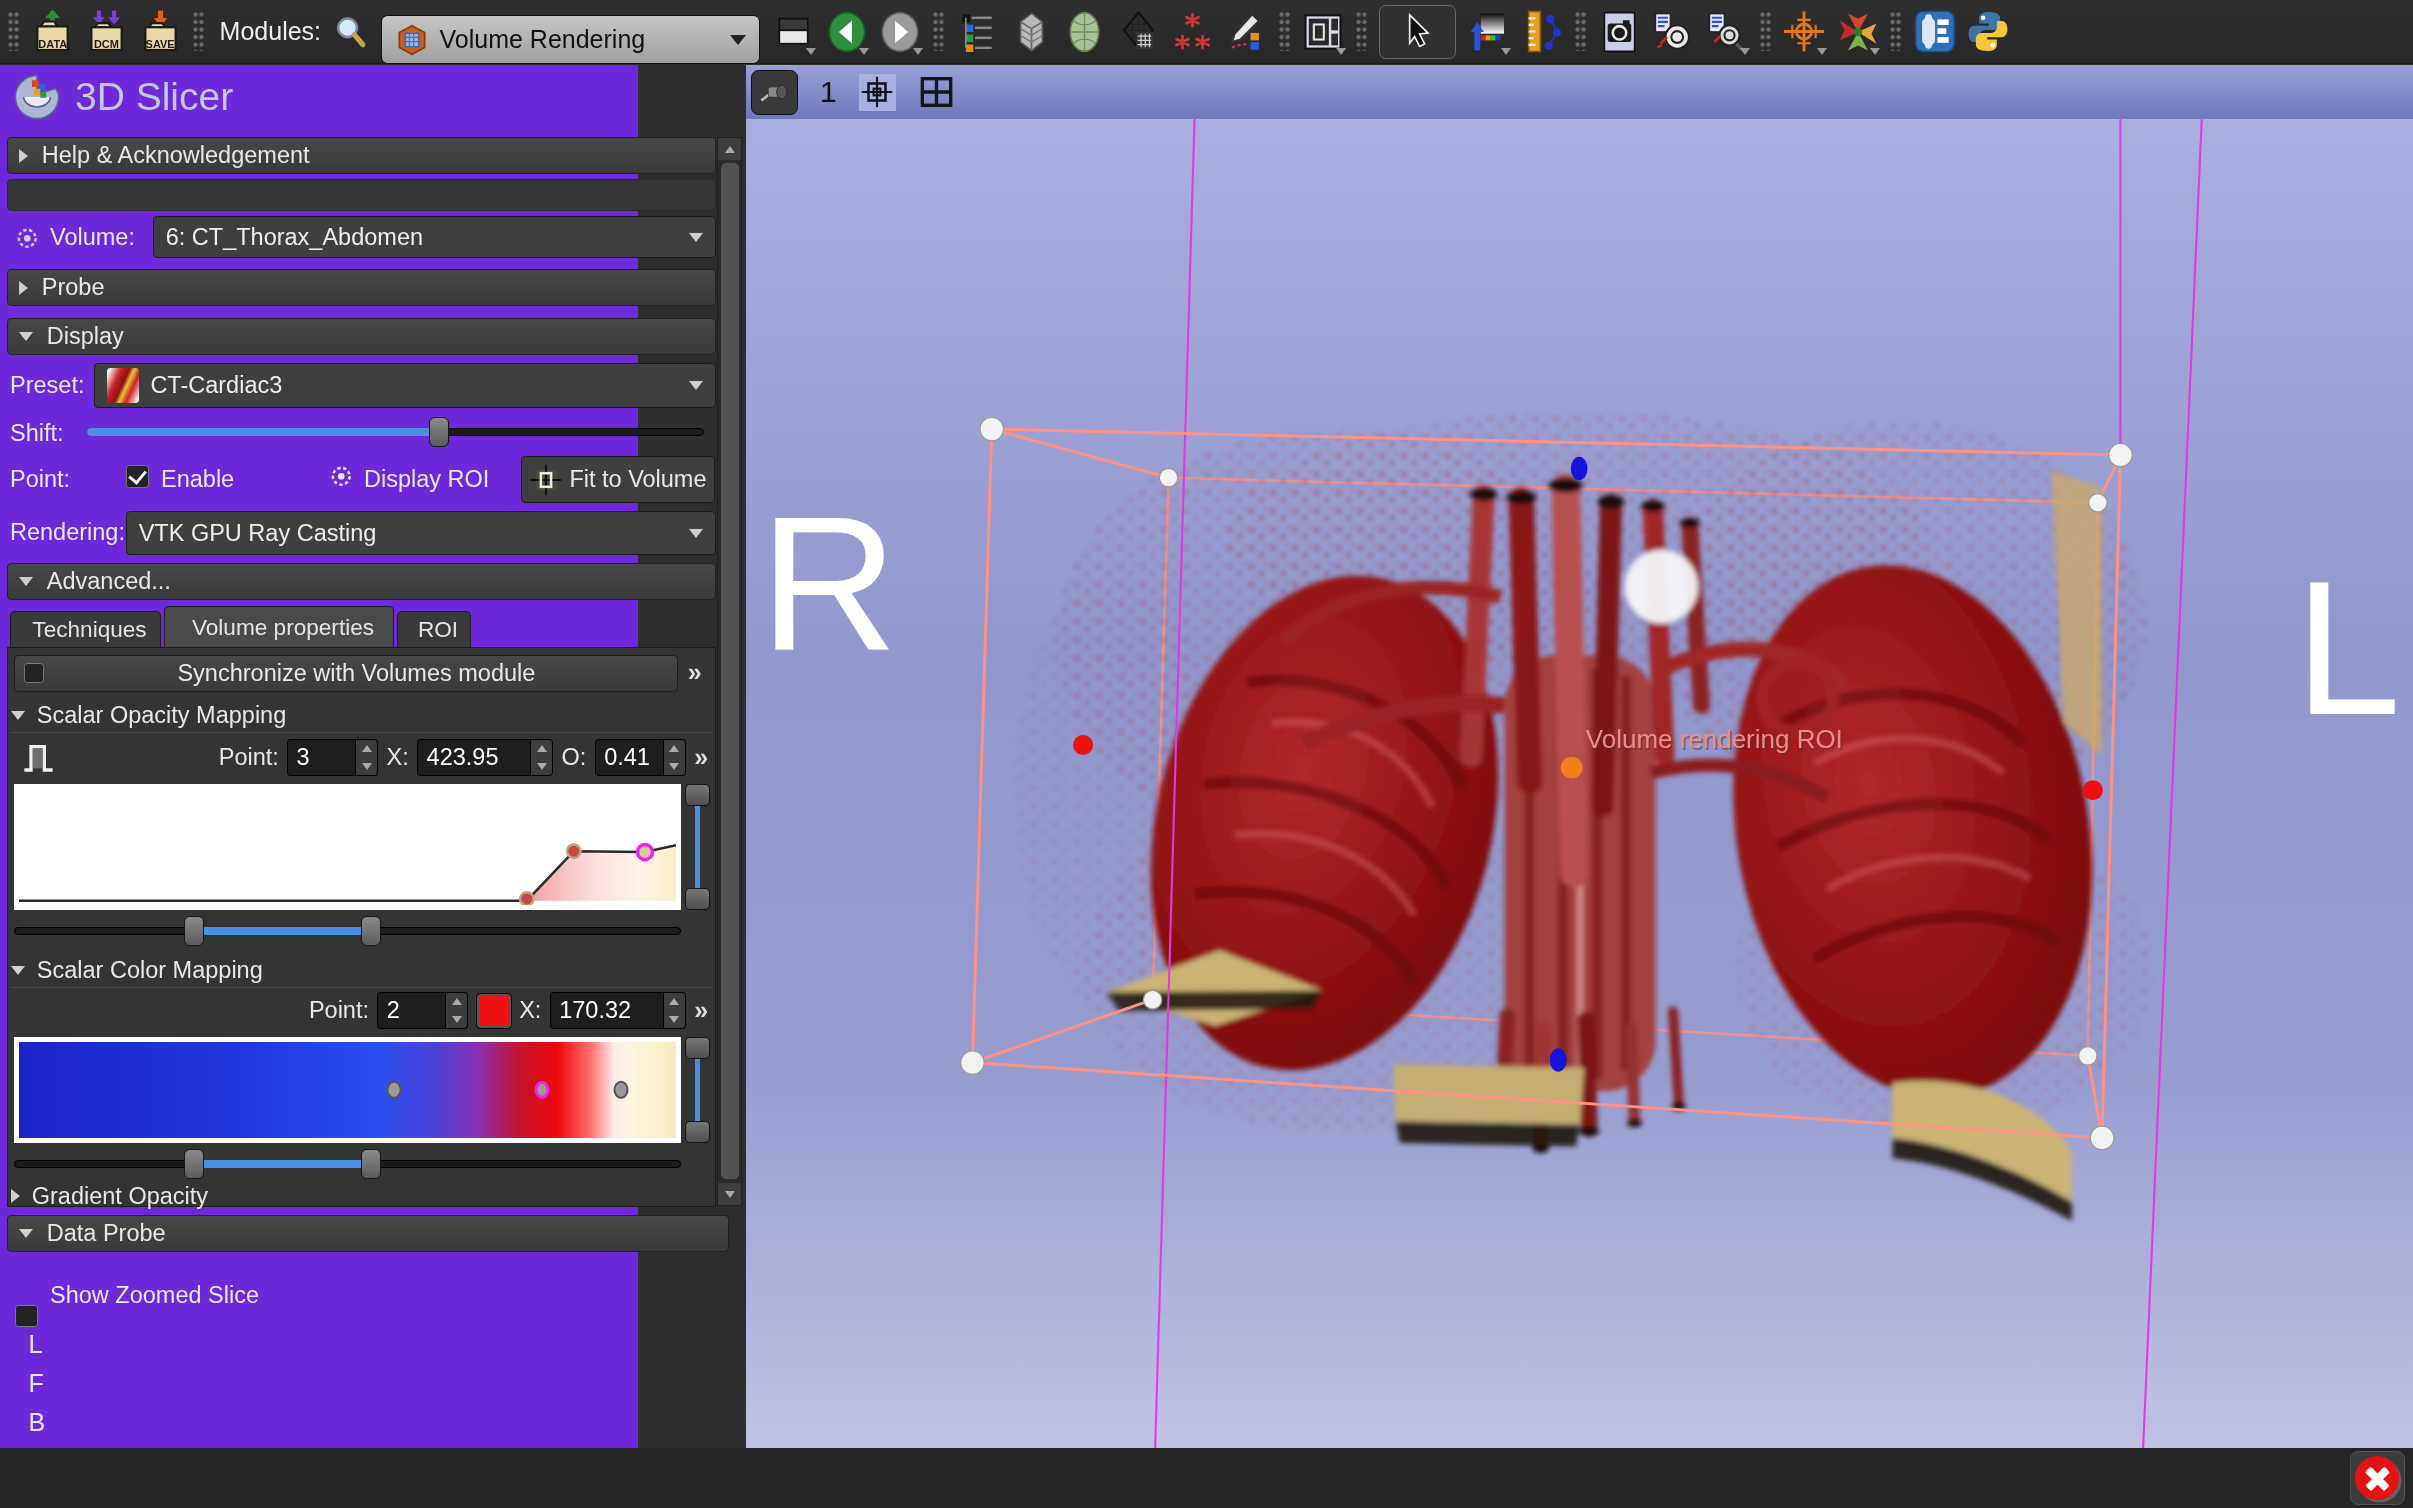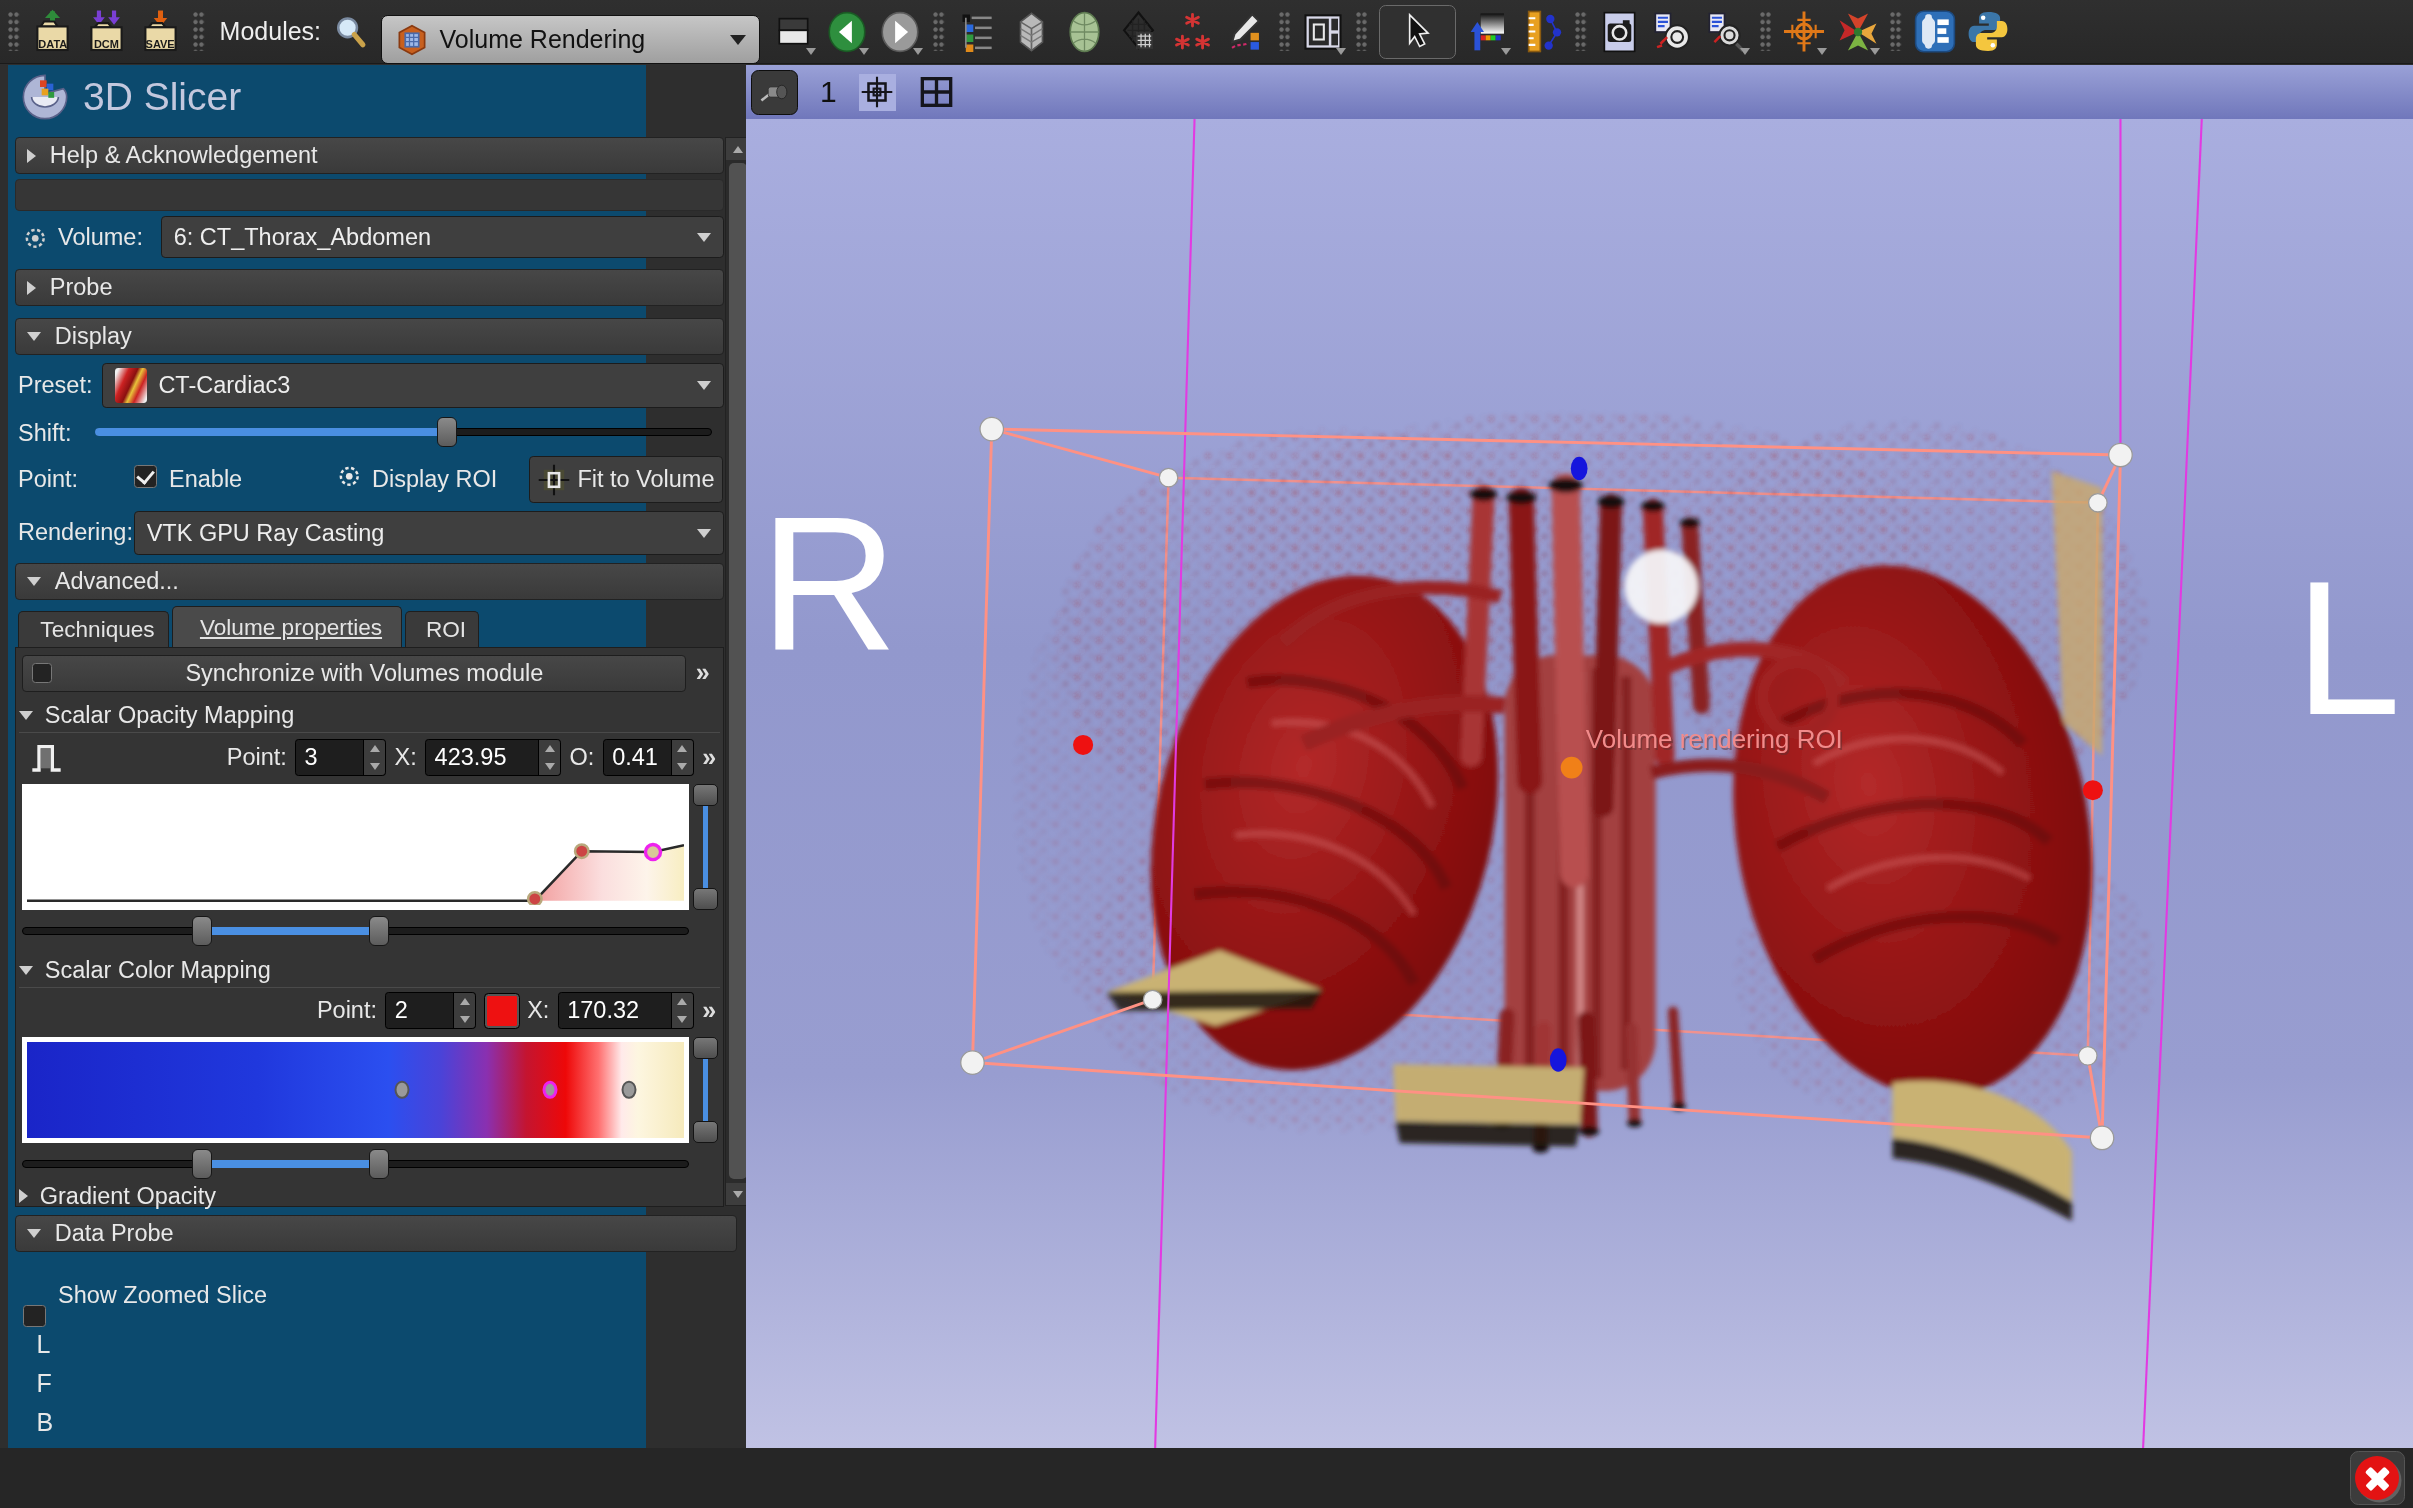--- a/index.html
+++ b/index.html
@@ -26,21 +26,21 @@
   #modules-label { color:#eee; font-size:25px; margin-left:3.4px; }
   #module-combo { width:379px; height:49px; background:linear-gradient(#c6c6c6,#9f9f9f);
                   border:1.7px solid #111; border-radius:6.7px; display:flex; align-items:center;
                   gap:11.7px; padding:0 13.4px;margin-top:16px; }
   #module-combo .combo-text { color:#111; font-size:25px; flex:1; }
   #module-combo .combo-caret { width:0; height:0; border-left:8.4px solid transparent;
                   border-right:8.4px solid transparent; border-top:10px solid #222; }
   .pressed { background:#303030; border:1.7px solid #6a6a6a; border-radius:6.7px; }
 
   
-  #left-panel { position:absolute; left:8px; top:65px; width:638px; height:1383px; background:#0c4a6e; }
+  #left-panel { position:absolute; left:0; top:65px; width:638px; height:1383px; background:#6d28d9; }
   .collapsible { position:absolute; left:6.7px; width:709px; height:37px; border:0.8px solid #222;
                  border-radius:4.2px; background:linear-gradient(#474747,#3a3a3a);
                  display:flex; align-items:center; gap:13.4px; padding:0 11.7px;
                  color:#e8e8e8; font-size:23.5px; }
   .arr-r { width:0; height:0; border-top:7.5px solid transparent; border-bottom:7.5px solid transparent;
            border-left:9.2px solid #cfcfcf; }
   .arr-d { width:0; height:0; border-left:7.5px solid transparent; border-right:7.5px solid transparent;
            border-top:9.2px solid #cfcfcf; }
   .lbl { color:#e8e8e8; font-size:23.5px; }
   .combo { background:#3f3f3f; border:0.8px solid #1c1c1c; border-radius:4.2px; display:flex;
@@ -60,21 +60,21 @@
   .tri-u { width:0; height:0; border-left:5.9px solid transparent; border-right:5.9px solid transparent;
            border-bottom:7.5px solid #aaa; }
   .tri-d2 { width:0; height:0; border-left:5.9px solid transparent; border-right:5.9px solid transparent;
             border-top:7.5px solid #aaa; }
   .more { color:#ddd; font-size:25px; font-weight:bold; }
 
   
   .tab { position:absolute; background:#3a3a3a; border:0.8px solid #1e1e1e; border-bottom:none;
          border-radius:5px 5px 0 0; color:#e4e4e4; font-size:22.6px; display:flex;
          align-items:center; justify-content:center;padding-left:8px; }
-  .tab.sel { background:#4a4a4a;text-decoration:underline; }
+  .tab.sel { background:#4a4a4a; }
   #adv-frame { position:absolute; left:6.7px; top:582px; width:709px; height:560px;
                border:0.8px solid #1e1e1e; background:#343434; }
 
   .sec-head { position:absolute; left:3.4px; display:flex; gap:11.7px; align-items:center;
               color:#e8e8e8; font-size:23.5px; height:30px; }
   .pt-row { position:absolute; display:flex; align-items:center; gap:8.4px; }
 
   
   .hslider { position:absolute; height:30px; }
   .hslider .groove { position:absolute; left:0; right:0; top:11px; height:8.4px; background:#1c1c1c;

